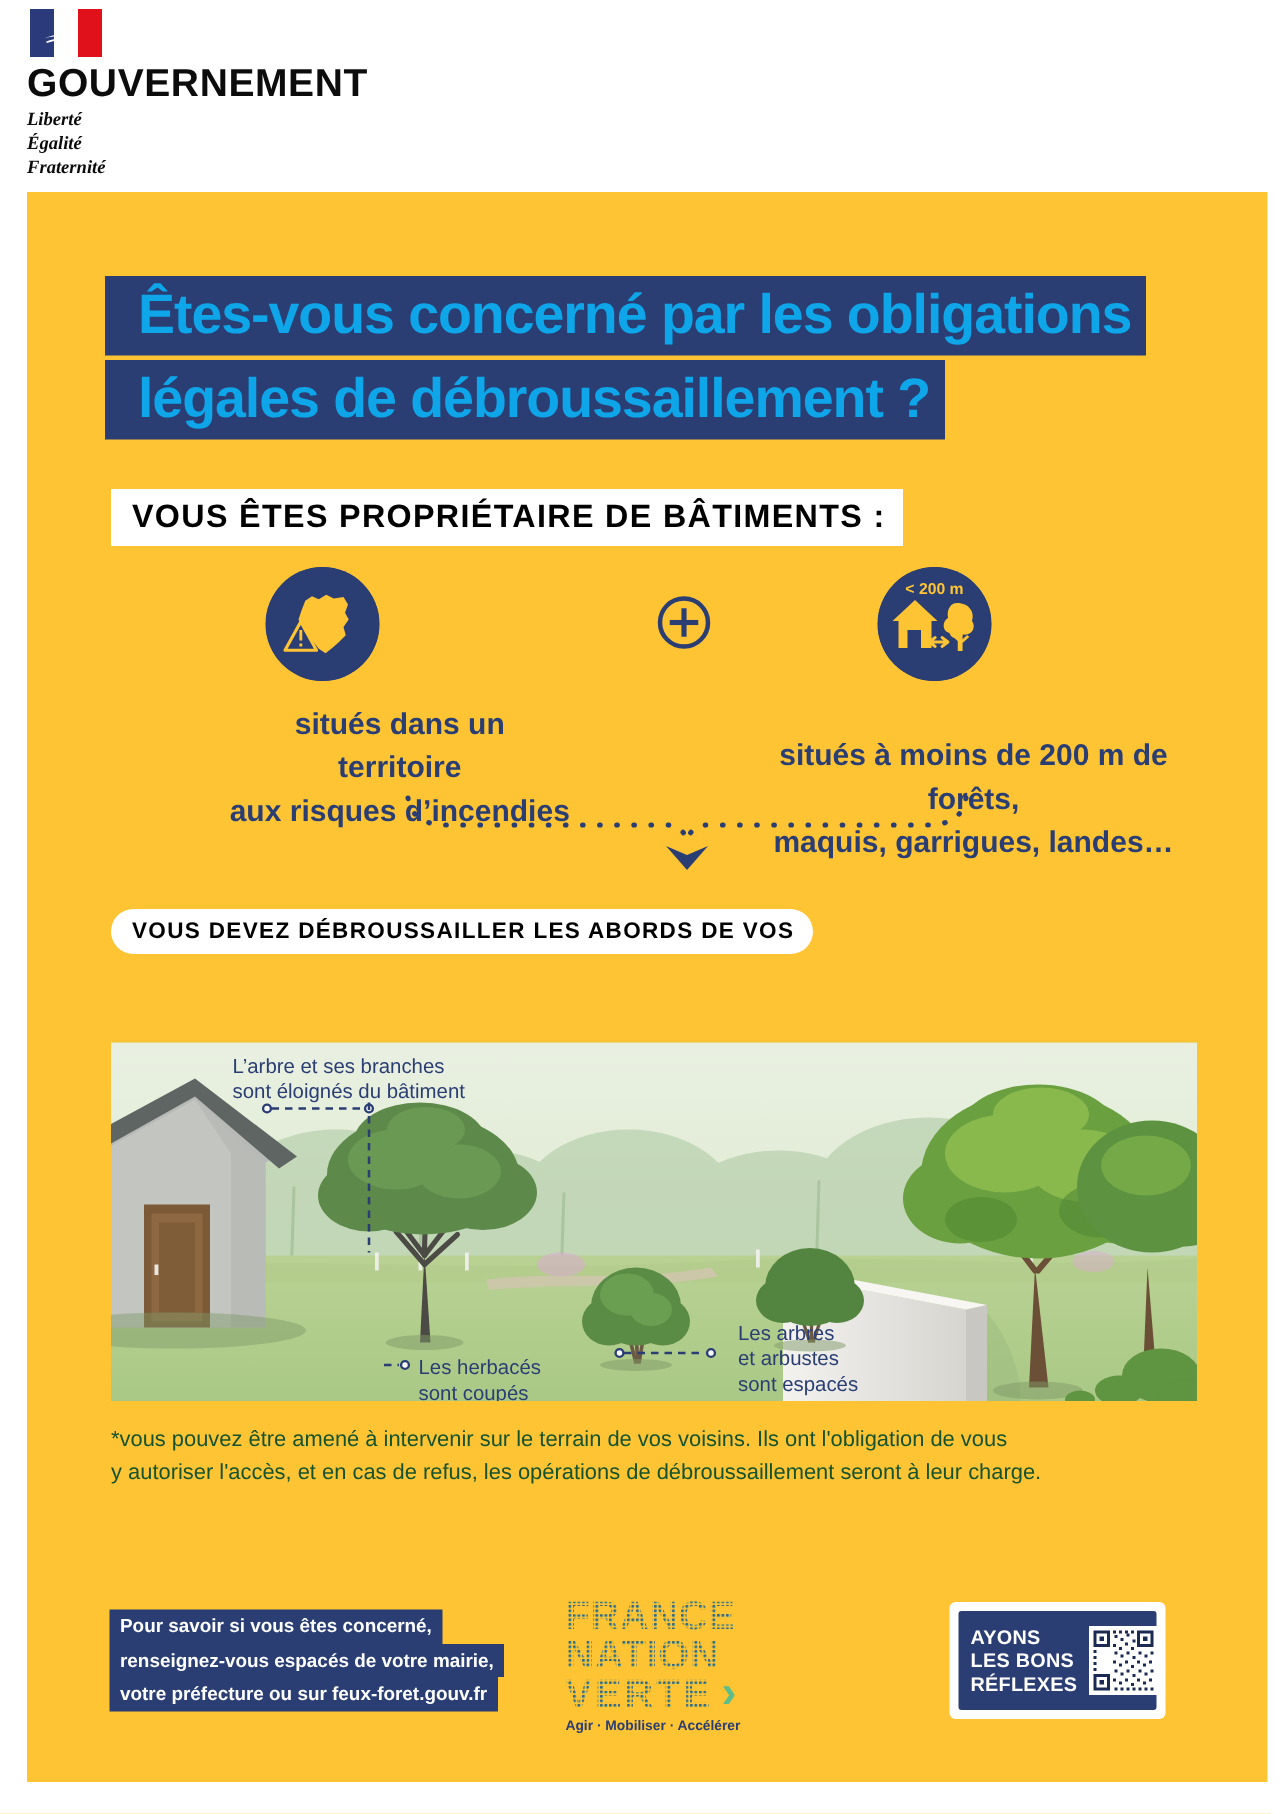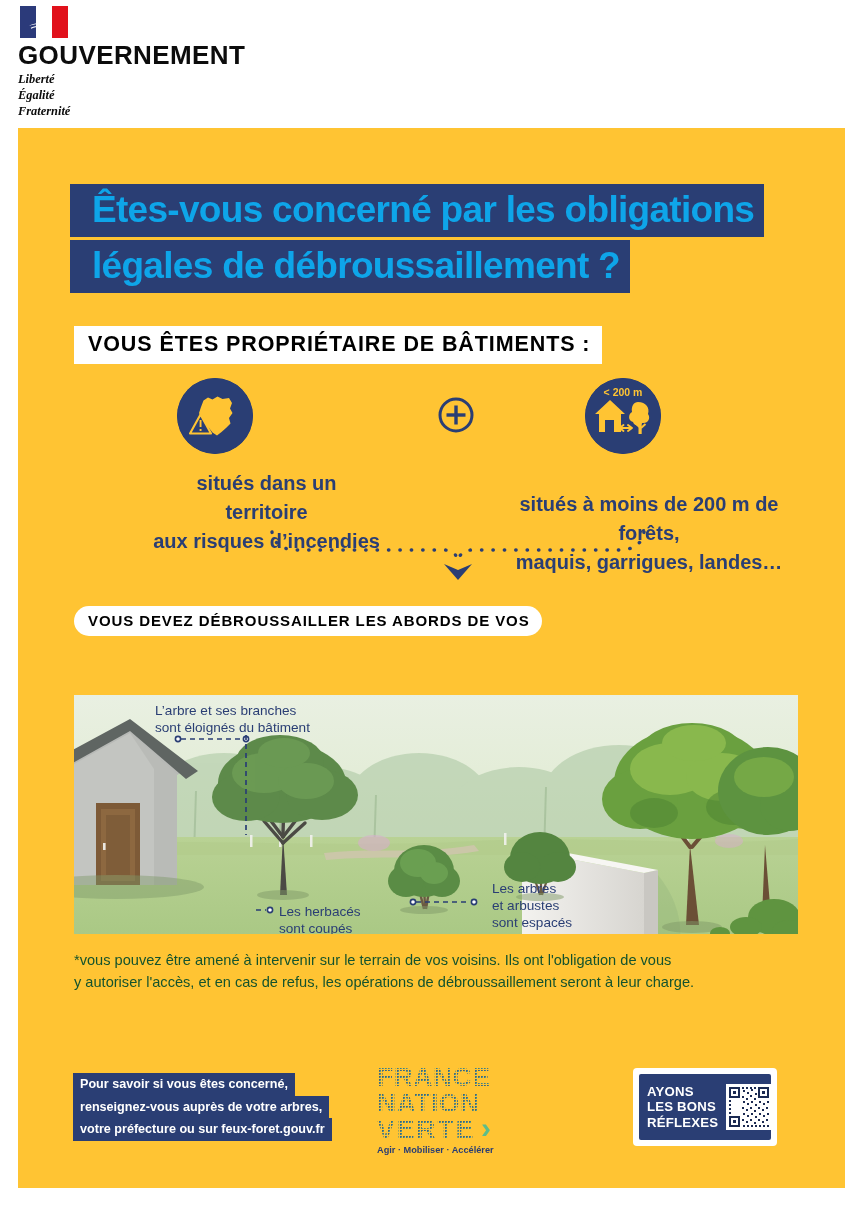--- a/index.html
+++ b/index.html
@@ -586,21 +586,21 @@
     </div>
   </div>
 
   <div id="footnote">
     <div>*vous pouvez être amené à intervenir sur le terrain de vos voisins. Ils ont l'obligation de vous</div>
     <div>y autoriser l'accès, et en cas de refus, les opérations de débroussaillement seront à leur charge.</div>
   </div>
 
   <div id="footer-contact">
     <div><span class="cline">Pour savoir si vous êtes concerné,</span></div>
-    <div><span class="cline">renseignez-vous auprès de votre arbres,</span></div>
+    <div><span class="cline">renseignez-vous espacés de votre mairie,</span></div>
     <div><span class="cline">votre préfecture ou sur feux-foret.gouv.fr</span></div>
   </div>
 
   <div id="fnv-logo">
     <svg width="140" height="100" viewBox="0 0 140 100" aria-hidden="true">
       <defs>
         <linearGradient id="fnvg" x1="0" y1="0" x2="1" y2="1">
           <stop offset="0%" stop-color="#2a3e74"></stop>
           <stop offset="48%" stop-color="#2f6f8f"></stop>
           <stop offset="100%" stop-color="#5dbd8a"></stop>

